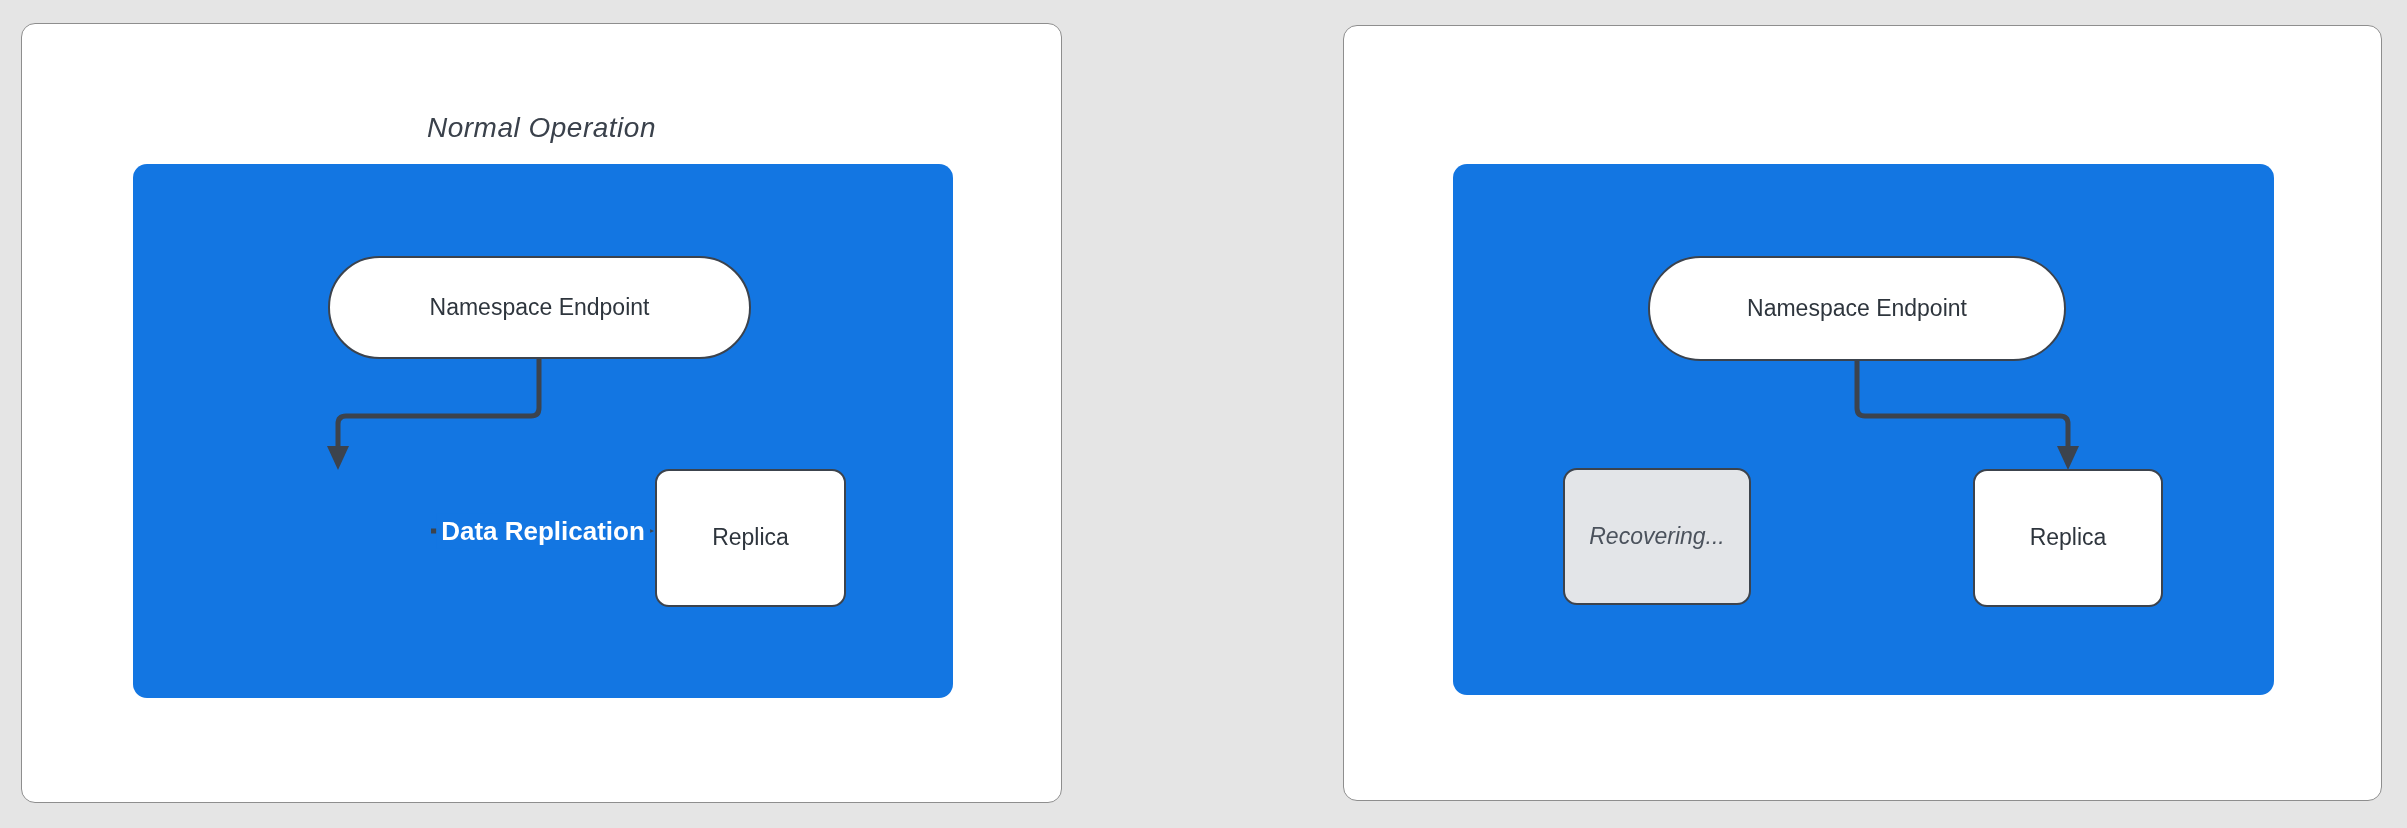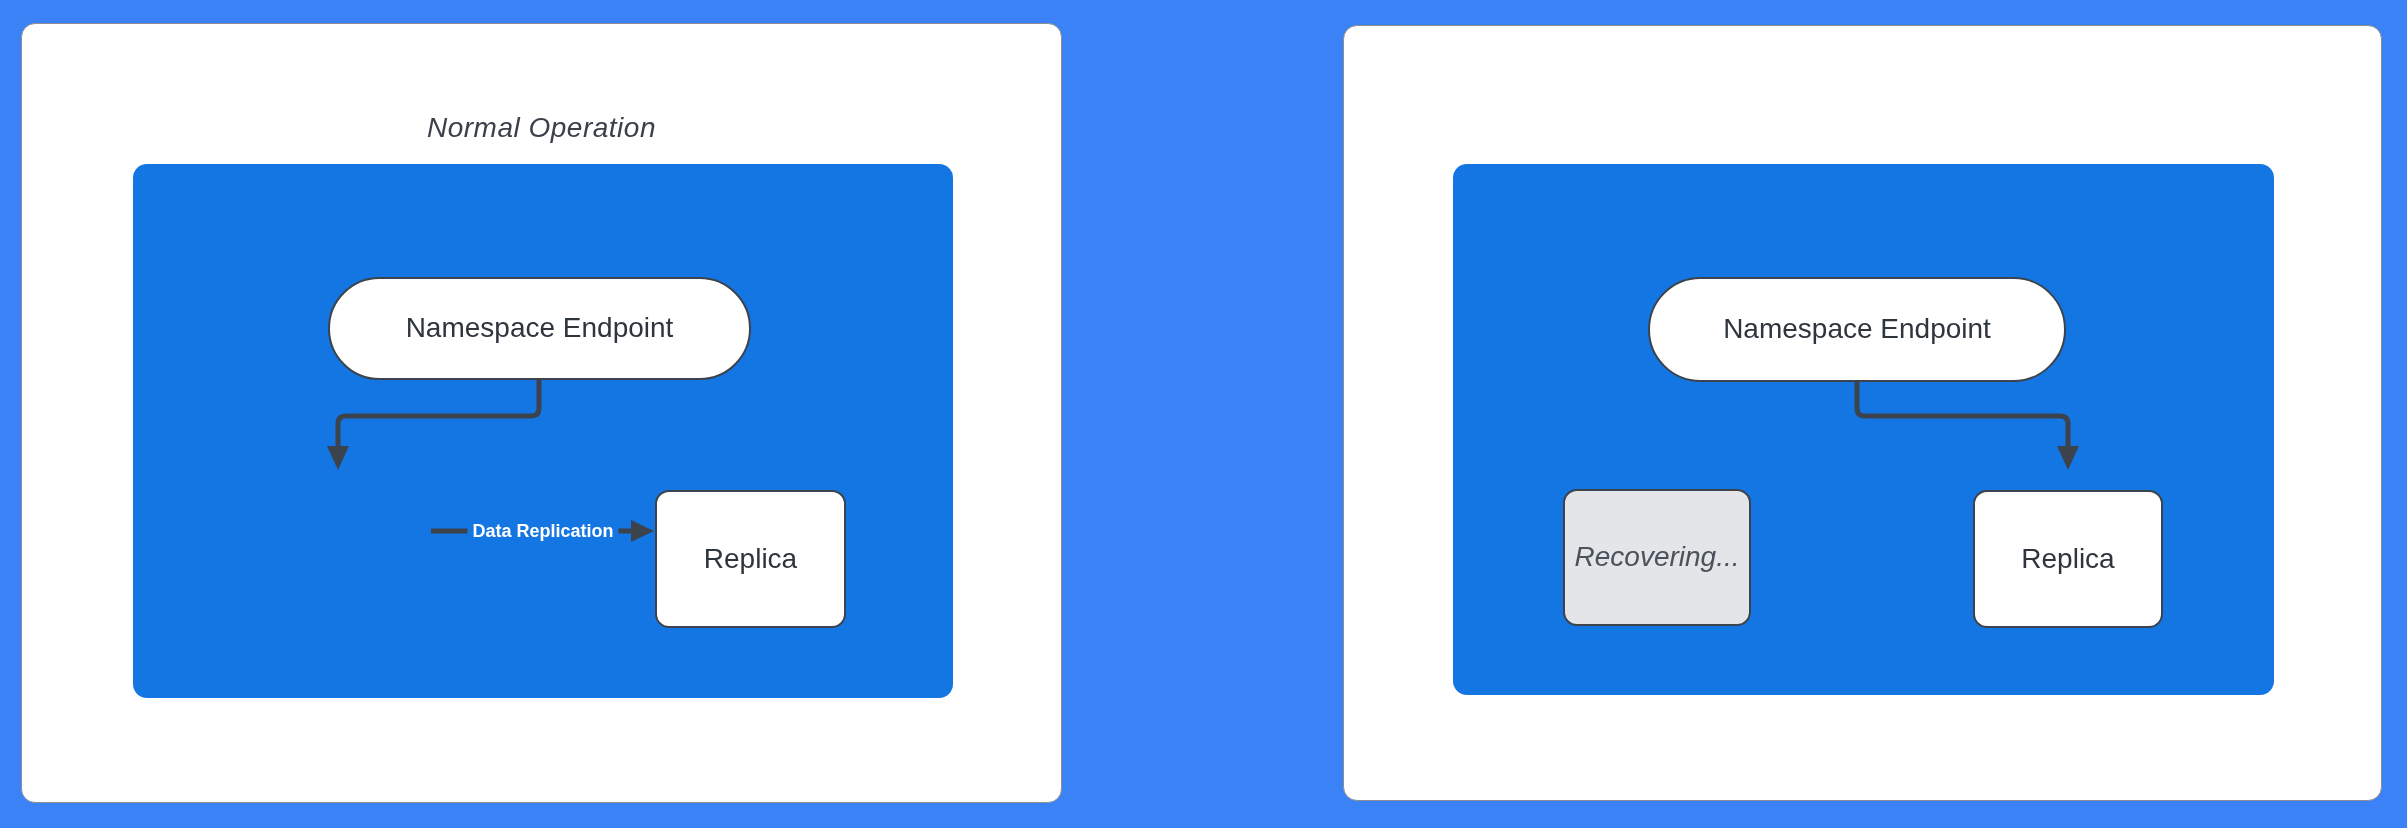--- a/index.html
+++ b/index.html
@@ -5,21 +5,21 @@
   html, body {
     margin: 0;
     padding: 0;
     background: #ffffff;
     font-family: "Liberation Sans", "DejaVu Sans", sans-serif;
   }
   .stage {
     position: relative;
     width: 2407px;
     height: 828px;
-    background: #3b82f6;
+    background: #e5e5e5;
     overflow: hidden;
   }
   
   .panel {
     position: absolute;
     background: #ffffff;
     border: 1px solid #8e8e8e;
     border-radius: 14px;
     box-sizing: border-box;
   }
@@ -53,44 +53,43 @@
   
   .node {
     position: absolute;
     background: #ffffff;
     border: 2px solid #3c434d;
     box-sizing: border-box;
     display: flex;
     align-items: center;
     justify-content: center;
     text-align: center;
-    font-size: 28px;
+    font-size: 23px;
     color: #2e353d;
     line-height: 1.3;
     padding: 0 14px;
-    margin-top: 21px;
   }
   .stadium { border-radius: 999px; }
   .rect    { border-radius: 14px; }
   .node-endpoint-left  { left: 195px; top: 92px;  width: 423px; height: 103px; }
   .node-primary        { left: 108px; top: 305px; width: 190px; height: 138px; }
   .node-replica-left   { left: 522px; top: 305px; width: 191px; height: 138px; }
   .node-endpoint-right { left: 195px; top: 92px;  width: 418px; height: 105px; }
   .node-recovering     { left: 110px; top: 304px; width: 188px; height: 137px;
                          background: #e3e5e8; font-style: italic; color: #4b525c; }
   .node-replica-right  { left: 520px; top: 305px; width: 190px; height: 138px; }
   
   .replication-label {
     position: absolute;
     left: 410px;
     top: 367px;
     transform: translate(-50%, -50%);
     background: #1376e2;
     color: #ffffff;
-    font-size: 18px;
+    font-size: 26px;
     font-weight: bold;
     white-space: nowrap;
     padding: 2px 5px;
   }
   
   .failover {
     position: absolute;
     left: 1062px;
     top: 396px;
     width: 285px;

